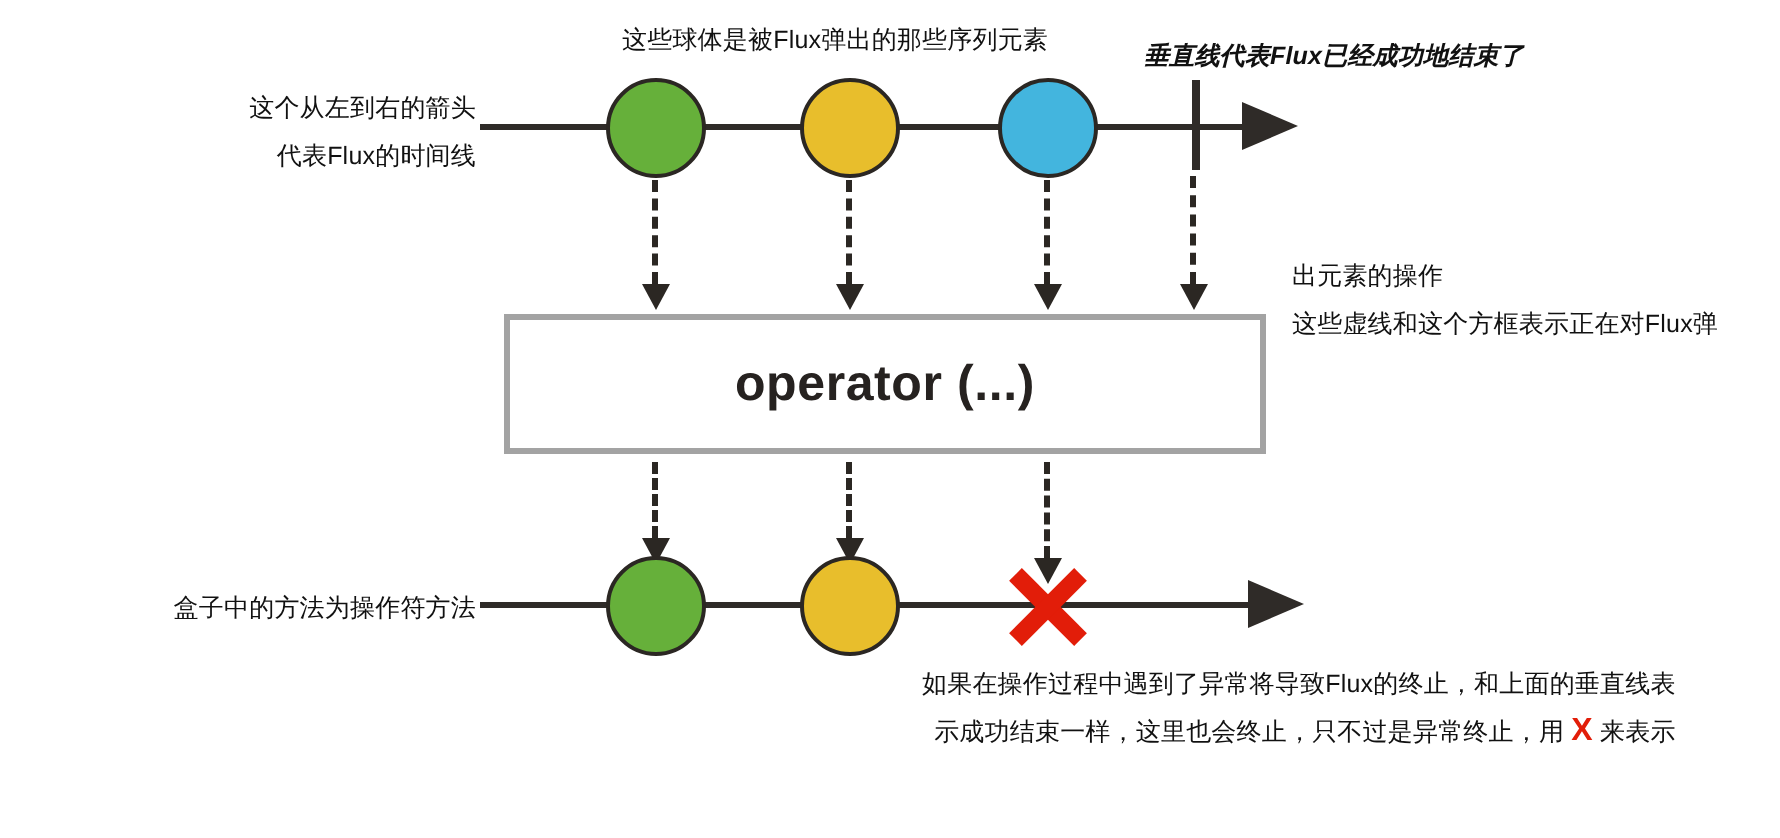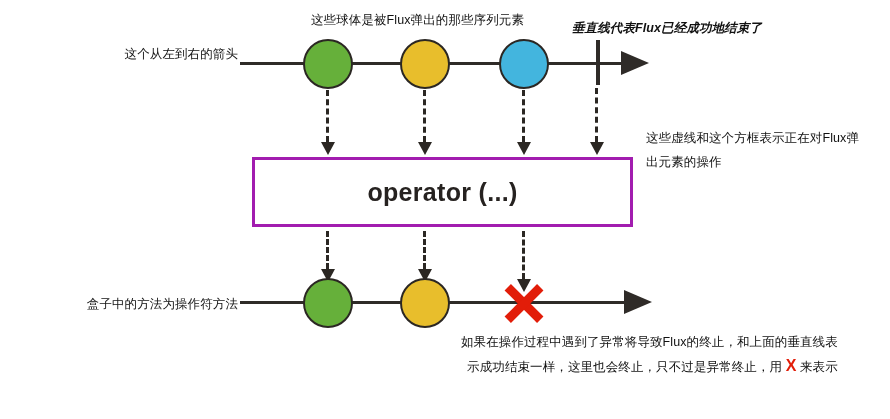--- a/index.html
+++ b/index.html
@@ -50,21 +50,21 @@
 
   
   .marble {
     border-radius: 50%;
     border: 2.5px solid #2b2723;
     box-sizing: border-box;
   }
 
   
   .opbox {
-    border: 3px solid #a21caf;
+    border: 3px solid #a3a3a3;
     background: #ffffff;
     box-sizing: border-box;
     display: flex;
     align-items: center;
     justify-content: center;
   }
   .opbox-label {
     font-size: 25px;
     font-weight: bold;
     color: #262220;
@@ -110,20 +110,21 @@
     font-size: 16px;
   }
 </style>
 </head>
 <body>
 
 <div id="canvas">
 
   <div class="abs note right" style="left:48px; top:42px; width:190px;text-align:right;">
     <div>这个从左到右的箭头</div>
+    <div>代表Flux的时间线</div>
   </div>
 
   <div class="abs note" style="left:311px; top:8px;">这些球体是被Flux弹出的那些序列元素</div>
 
   <div class="abs note bold" style="left:572px; top:16px;font-style:italic;">垂直线代表Flux已经成功地结束了</div>
 
   <div class="abs line" style="left:240px; top:62px; width:385px;"></div>
   <div class="abs arrowhead" style="left:621px; top:51px;"></div>
   <div class="abs vbar" style="left:596px; top:40px; height:45px;"></div>
 
@@ -146,22 +147,22 @@
   <div class="abs dashcol" style="left:590px; top:88px; height:68px;">
     <div class="dashline" style="top:0; height:54px;"></div>
     <div class="dashtip" style="top:54px;"></div>
   </div>
 
   <div class="abs opbox" style="left:252px; top:157px; width:381px; height:70px;">
     <span class="opbox-label">operator (...)</span>
   </div>
 
   <div class="abs note" style="left:646px; top:126px;">
+    <div>出元素的操作</div>
     <div>这些虚线和这个方框表示正在对Flux弹</div>
-    <div>出元素的操作</div>
   </div>
 
 
   <div class="abs dashcol" style="left:321px; top:231px; height:52px;">
     <div class="dashline" style="top:0; height:38px;"></div>
     <div class="dashtip" style="top:38px;"></div>
   </div>
   <div class="abs dashcol" style="left:418px; top:231px; height:52px;">
     <div class="dashline" style="top:0; height:38px;"></div>
     <div class="dashtip" style="top:38px;"></div>

